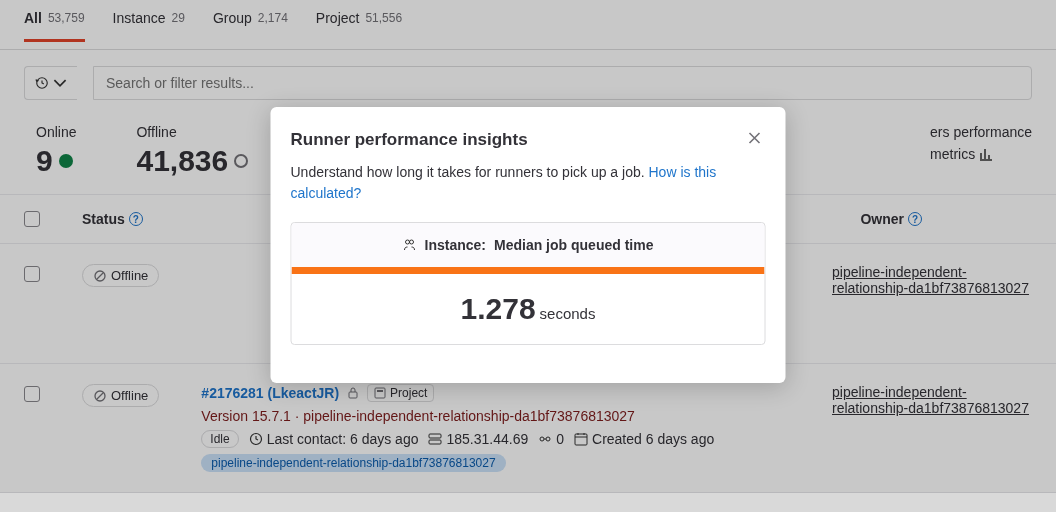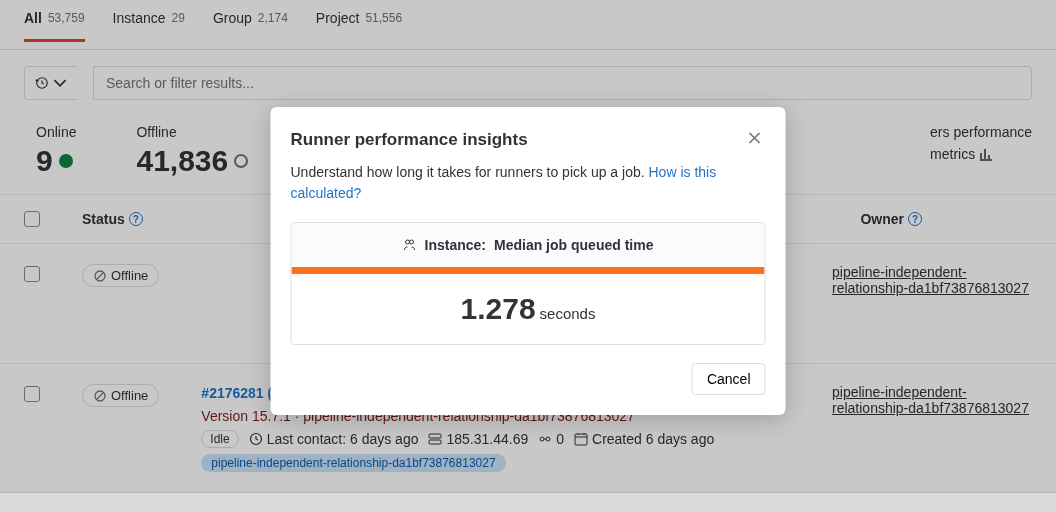--- a/index.html
+++ b/index.html
@@ -330,16 +330,13 @@
           <circle cx="9" cy="4" r="2" fill="none" stroke="#333"></circle>
           <path d="M2 12c0-2 1-3 3-3M12 12c0-2-1-3-3-3" fill="none" stroke="#333"></path>
         </svg>
       <span class="inst-label">Instance:</span>
       <span class="inst-label">Median job queued time</span>
     </div>
     <div class="metric-body">
       <span class="metric-value">1.278</span><span class="metric-unit">seconds</span>
     </div>
   </div>
-  <div class="modal-footer">
-    <button class="cancel-btn">Cancel</button>
-  </div>
 </div>
 
 </body></html>

